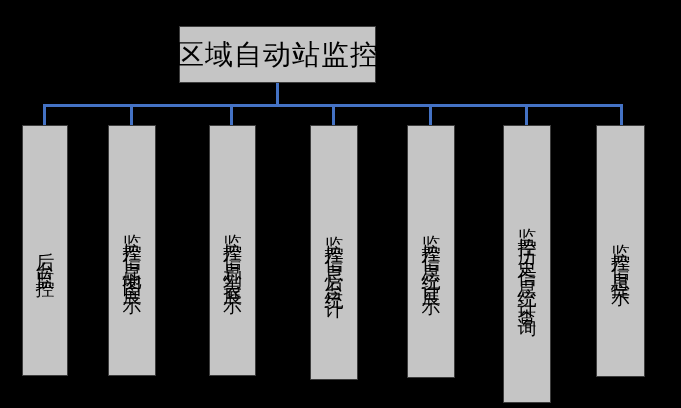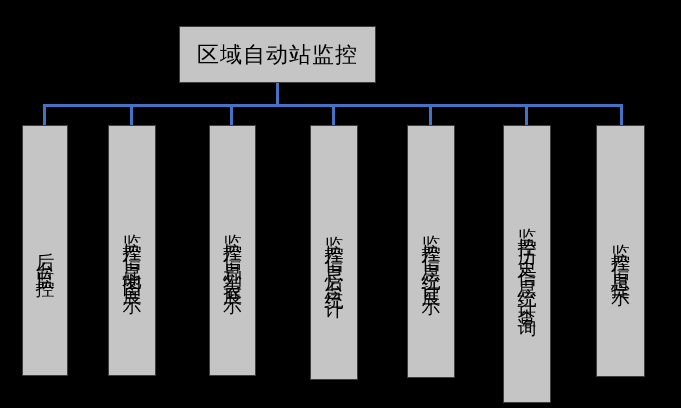--- a/index.html
+++ b/index.html
@@ -30,21 +30,21 @@
     left: 179px; top: 26px;
     width: 197px; height: 57px;
     background: #c5c5c5;
     border: 1px solid #3d3d3d;
     box-sizing: border-box;
     display: flex;
     align-items: center;
     justify-content: center;
   }
   .root-box .htext {
-    font-size: 22px;
+    font-size: 28px;
     color: #000000;
     letter-spacing: 1px;
     white-space: nowrap;
   }
 
   
   .vbox {
     position: absolute;
     top: 125px;
     background: #c5c5c5;

